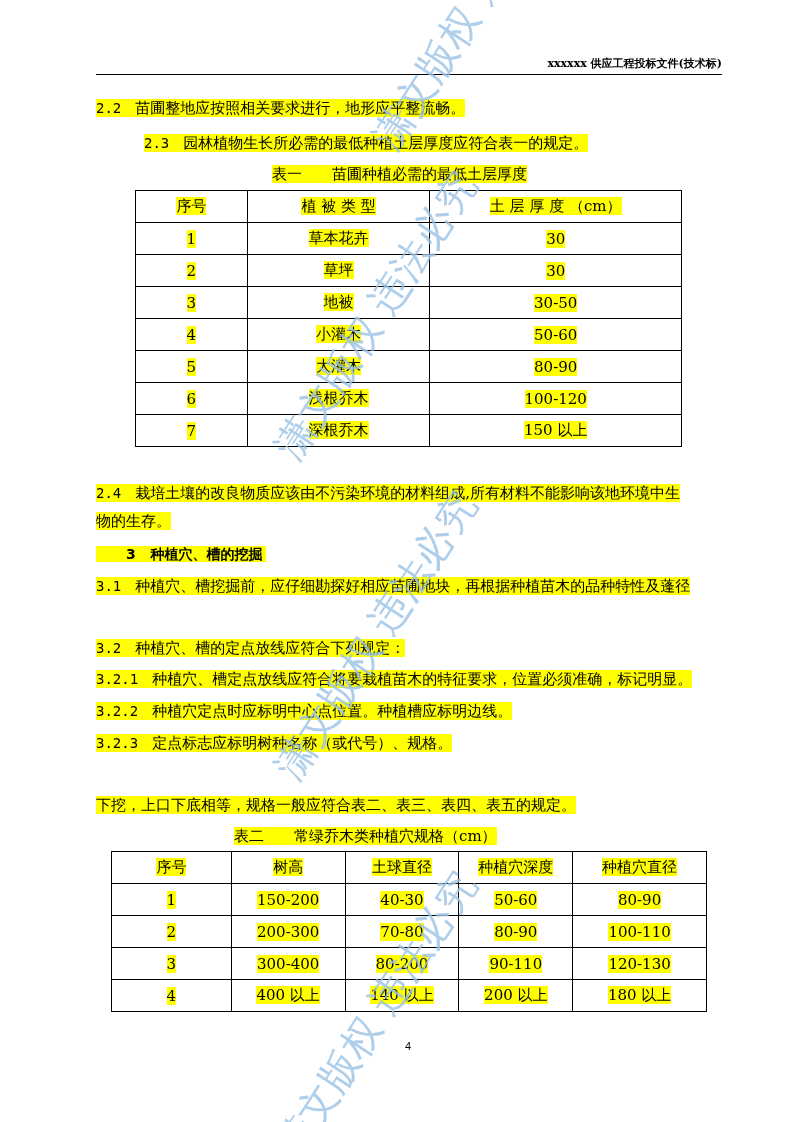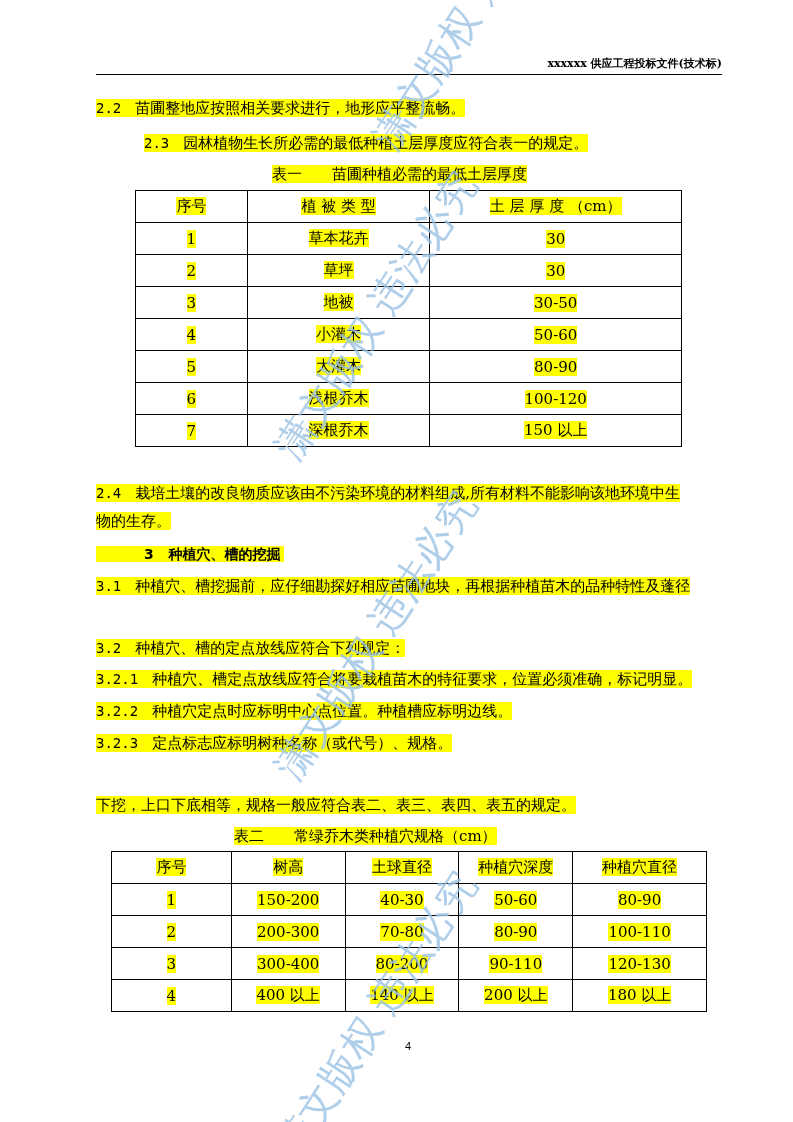--- a/index.html
+++ b/index.html
@@ -90,21 +90,21 @@
     </table>
 
   <div class="line" style="top:482px;">
     <span class="hl"><span class="num">2.4</span><span>栽培土壤的改良物质应该由不污染环境的材料组成,所有材料不能影响该地环境中生</span></span>
   </div>
   <div class="line" style="top:510px;">
     <span class="hl">物的生存。</span>
   </div>
 
   <div class="line heading" style="top:543px;">
-    <span class="hl" style="padding-left:48px; padding-right:4px;"><span>3</span>&nbsp;&nbsp;&nbsp;<span>种植穴、槽的挖掘</span></span>
+    <span class="hl" style="padding-left:30px; padding-right:4px;"><span>3</span>&nbsp;&nbsp;&nbsp;<span>种植穴、槽的挖掘</span></span>
   </div>
 
   <div class="line" style="top:575px;">
     <span class="hl"><span class="num">3.1</span><span>种植穴、槽挖掘前，应仔细勘探好相应苗圃地块，再根据种植苗木的品种特性及蓬径</span></span>
   </div>
 
   <div class="line" style="top:637px;text-align:right;">
     <span class="hl"><span class="num">3.2</span><span>种植穴、槽的定点放线应符合下列规定：</span></span>
   </div>
   <div class="line" style="top:668px;">

